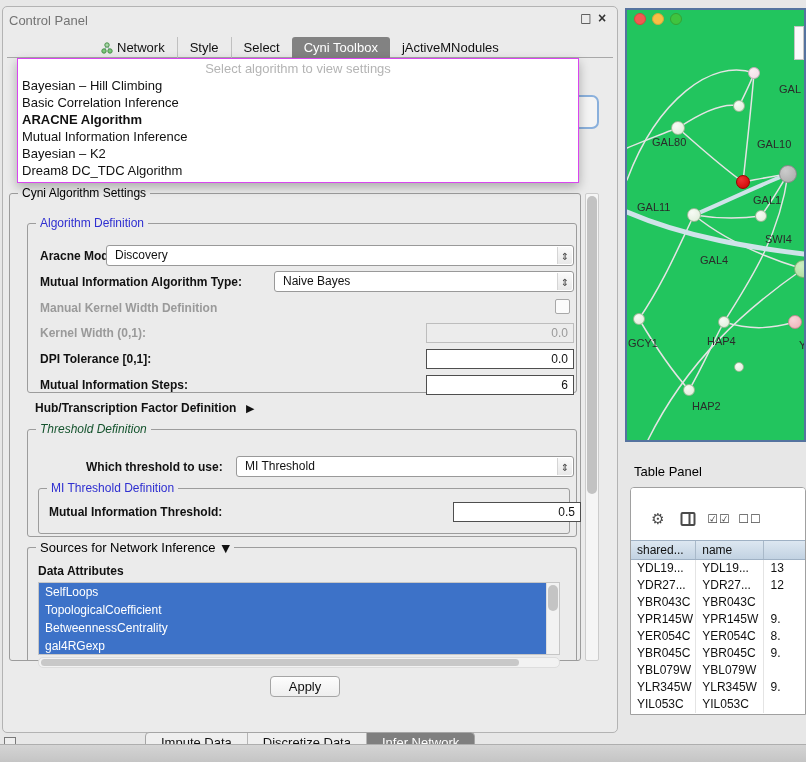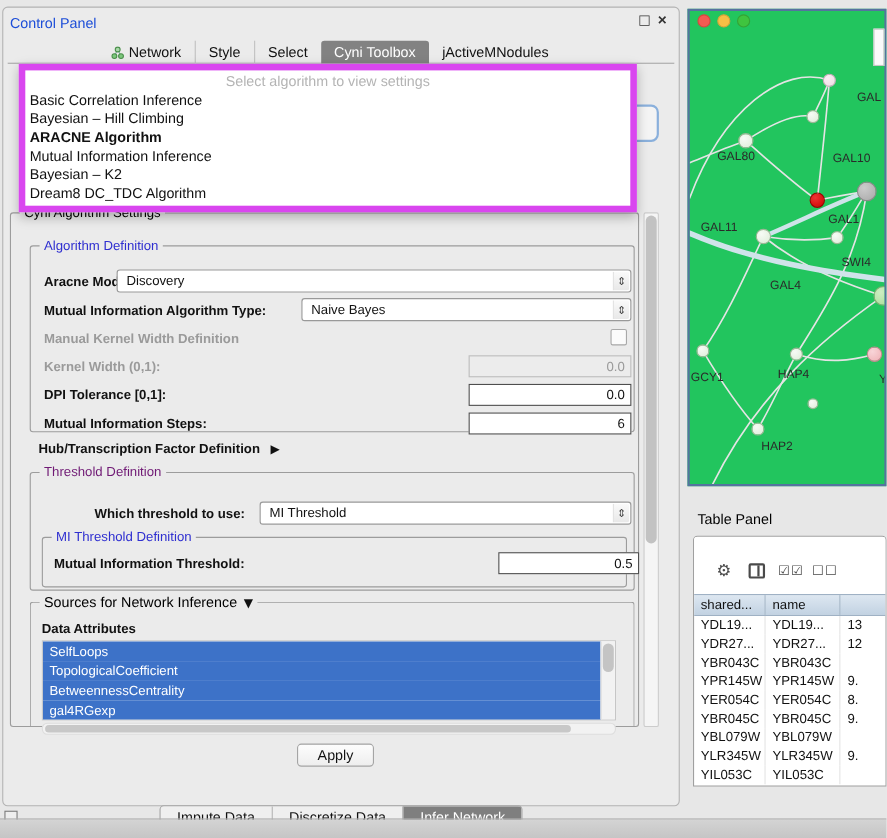--- a/index.html
+++ b/index.html
@@ -13,52 +13,52 @@
     overflow: hidden;
   }
   .abs { position:absolute; }
   .icon-font { font-family:"DejaVu Sans", sans-serif; }
 
   
   .control-panel {
     position:absolute; left:2px; top:6px; width:616px; height:727px;
     background:#ebebeb; border:1px solid #b3b3b3; border-radius:5px;
   }
-  .cp-title { position:absolute; left:6px; top:6px; font-size:13px; color:#1d4ed8; }
+  .cp-title { position:absolute; left:6px; top:6px; font-size:13px; color:#737373; }
   .wbtn { position:absolute; top:4px; width:14px; height:14px; text-align:center;
           line-height:14px; font-size:12px; color:#333; cursor:default; }
   .wbtn.restore { left:576px; }
   .wbtn.close { left:592px; font-weight:bold; font-size:14px; }
 
   .tabbar { position:absolute; left:4px; right:4px; top:30px; height:21px;
             border-bottom:1px solid #a8a8a8; display:flex; padding-left:82px; }
   .tab { height:21px; line-height:20px; padding:0 12px; font-size:13px;
          display:flex; align-items:center; gap:4px; white-space:nowrap; }
   .tab + .tab { border-left:1px solid #c0c0c0; }
   .tab.active { background:#828282; color:#fff; border-radius:3px 3px 0 0; border-left:none; }
   .tab.active + .tab { border-left:none; }
 
   
   .focus-box { position:absolute; left:566px; top:88px; width:30px; height:34px;
     border:2px solid #8ab0dc; border-radius:7px; background:#f4f4f4; z-index:5; }
 
   
   .algo-dropdown { position:absolute; left:14px; top:51px; width:562px; z-index:10;
-    background:#fff; border:6px solid #d946ef; box-shadow:0 4px 10px rgba(0,0,0,.28);
+    background:#fff; border:1px solid #d946ef; box-shadow:0 4px 10px rgba(0,0,0,.28);
     padding:1px 0 3px 0; }
   .algo-placeholder { height:17px; line-height:17px; text-align:center; color:#b4b4b4; }
   .algo-item { height:17px; line-height:17px; padding-left:4px; color:#111; }
   .algo-item.selected { font-weight:bold; }
 
   
   .gbox { position:absolute; border:1px solid #9c9c9c; border-radius:3px; }
   .glabel { position:absolute; top:-8px; left:8px; background:#ebebeb; padding:0 4px;
             font-size:12px; white-space:nowrap; color:#000; }
   .glabel.blue { color:#2f2fd0; }
-  .glabel.green { color:#701a75; }
+  .glabel.green { color:#14532d;font-style:italic; }
 
   .flabel { position:absolute; font-size:12px; font-weight:bold; color:#111; white-space:nowrap; }
   .flabel.disabled { color:#9a9a9a; }
 
   .combo { position:absolute; background:#fff; border:1px solid #999; border-radius:3px;
            height:21px; line-height:19px; font-size:12px; padding:0 20px 0 8px; }
   .stepper { position:absolute; right:1px; top:1px; bottom:1px; width:15px;
     background:linear-gradient(#fafafa,#e8e8e8); border-left:1px solid #d5d5d5;
     border-radius:0 2px 2px 0; text-align:center; font-size:10px; line-height:19px;
     color:#444; font-family:"DejaVu Sans", sans-serif; }
@@ -179,22 +179,22 @@
     </div>
     <div class="tab">
       <span>jActiveMNodules</span>
     </div>
   </div>
 
   <div class="focus-box"></div>
 
   <div class="algo-dropdown">
     <div class="algo-placeholder">Select algorithm to view settings</div>
+    <div class="algo-item">Bayesian – Hill Climbing</div>
     <div class="algo-item">Basic Correlation Inference</div>
-    <div class="algo-item">Bayesian – Hill Climbing</div>
     <div class="algo-item selected">ARACNE Algorithm</div>
     <div class="algo-item">Mutual Information Inference</div>
     <div class="algo-item">Bayesian – K2</div>
     <div class="algo-item">Dream8 DC_TDC Algorithm</div>
   </div>
 
   <div class="gbox" style="left:6px; top:186px; width:572px; height:468px;">
     <span class="glabel">Cyni Algorithm Settings</span>
   </div>
 

